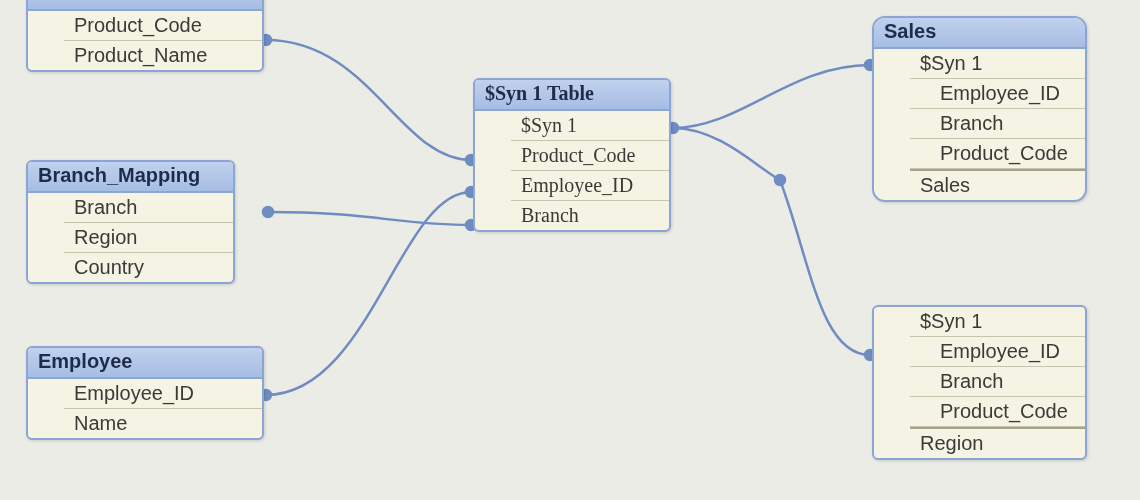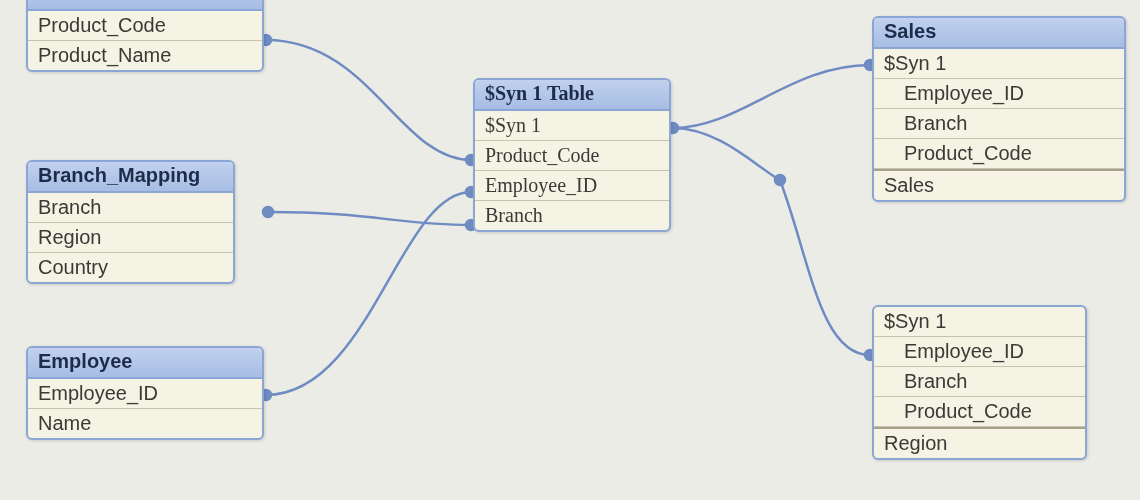--- a/index.html
+++ b/index.html
@@ -42,20 +42,21 @@
   }
   .entity-body {
     display: flex;
     flex-direction: column;
   }
   .field {
     padding: 3px 10px 3px 10px;
     border-bottom: 1px solid #c7c4ad;
     color: #3a3a36;
     white-space: nowrap;
+    margin-left: 36px;
   }
   .field.indent {
     padding-left: 30px;
   }
   .field:last-child { border-bottom: none; }
   .section-divider {
     border-top: 2px solid #a6a28c;
   }
 </style>
 </head>
@@ -119,21 +120,21 @@
   <div class="entity" style="left:473px; top:78px; width:198px;font-family:Liberation Serif, serif;">
     <div class="entity-header">$Syn 1 Table</div>
     <div class="entity-body">
       <div class="field">$Syn 1</div>
       <div class="field">Product_Code</div>
       <div class="field">Employee_ID</div>
       <div class="field">Branch</div>
     </div>
   </div>
 
-  <div class="entity" style="left:872px; top:16px; width:254px;">
+  <div class="entity" style="left:872px; top:16px; width:215px;border-radius:13px;">
     <div class="entity-header">Sales</div>
     <div class="entity-body">
       <div class="field">$Syn 1</div>
       <div class="field indent">Employee_ID</div>
       <div class="field indent">Branch</div>
       <div class="field indent">Product_Code</div>
       <div class="field section-divider">Sales</div>
     </div>
   </div>
 

